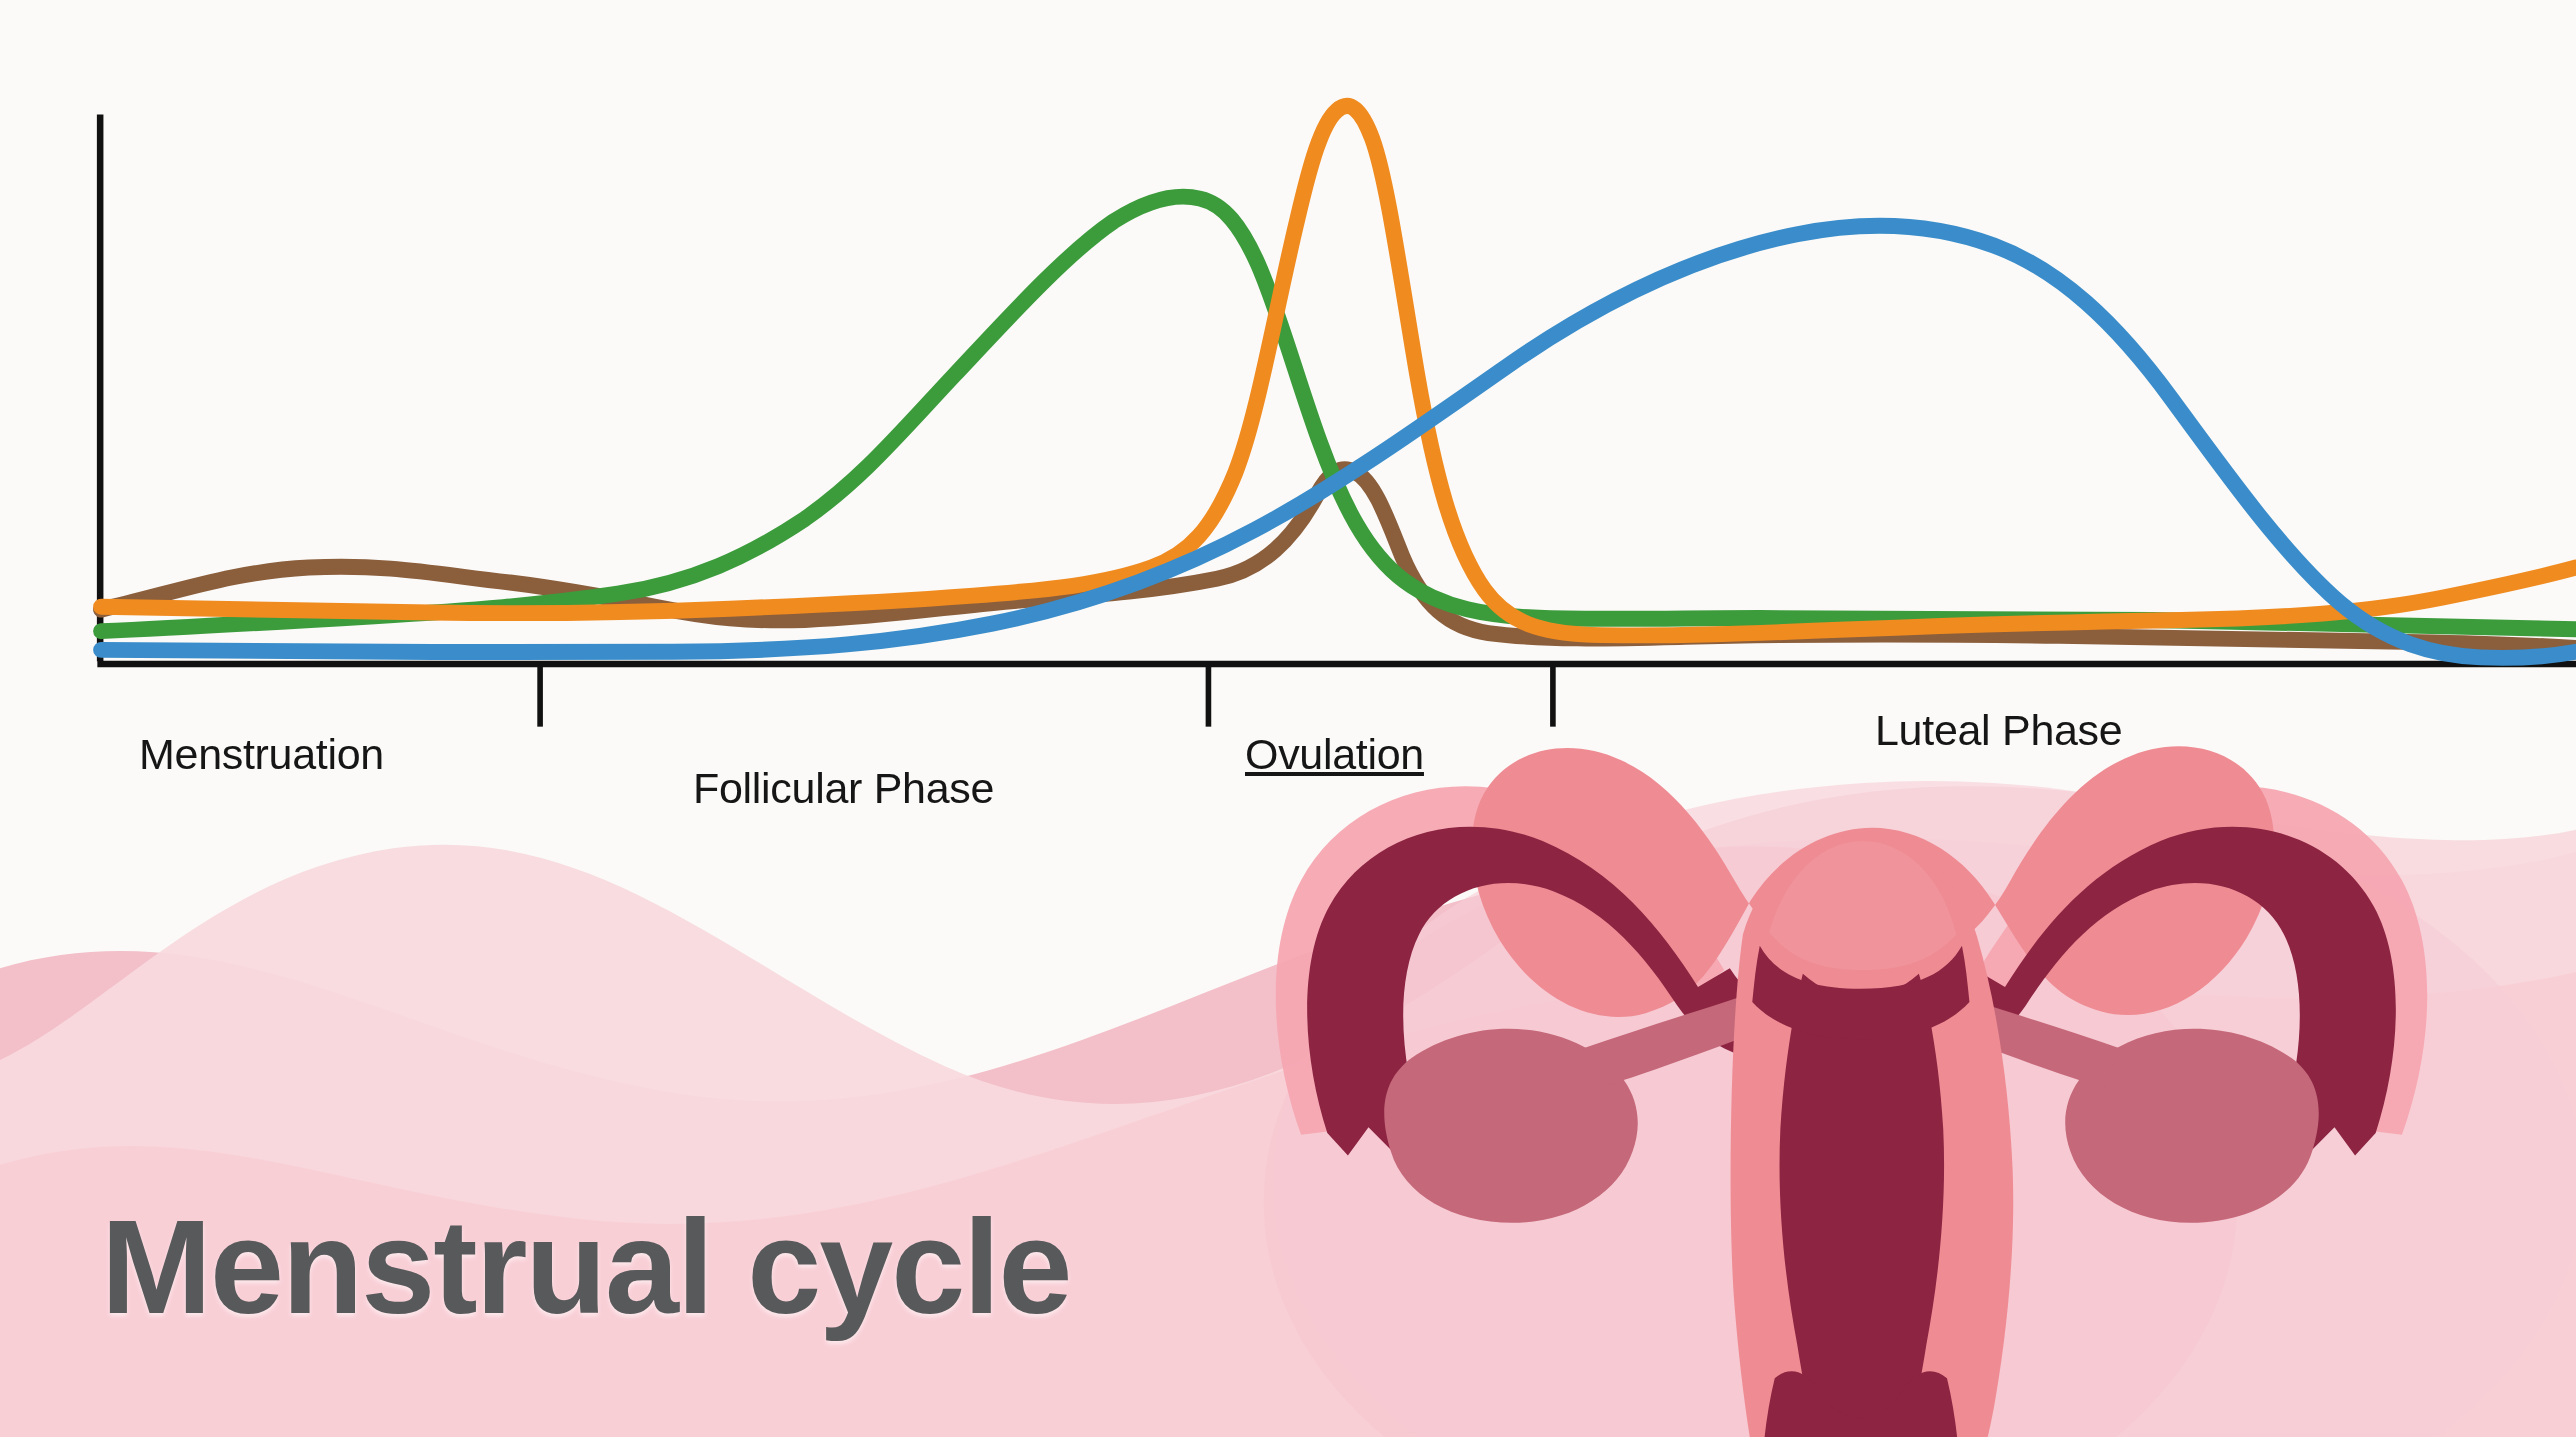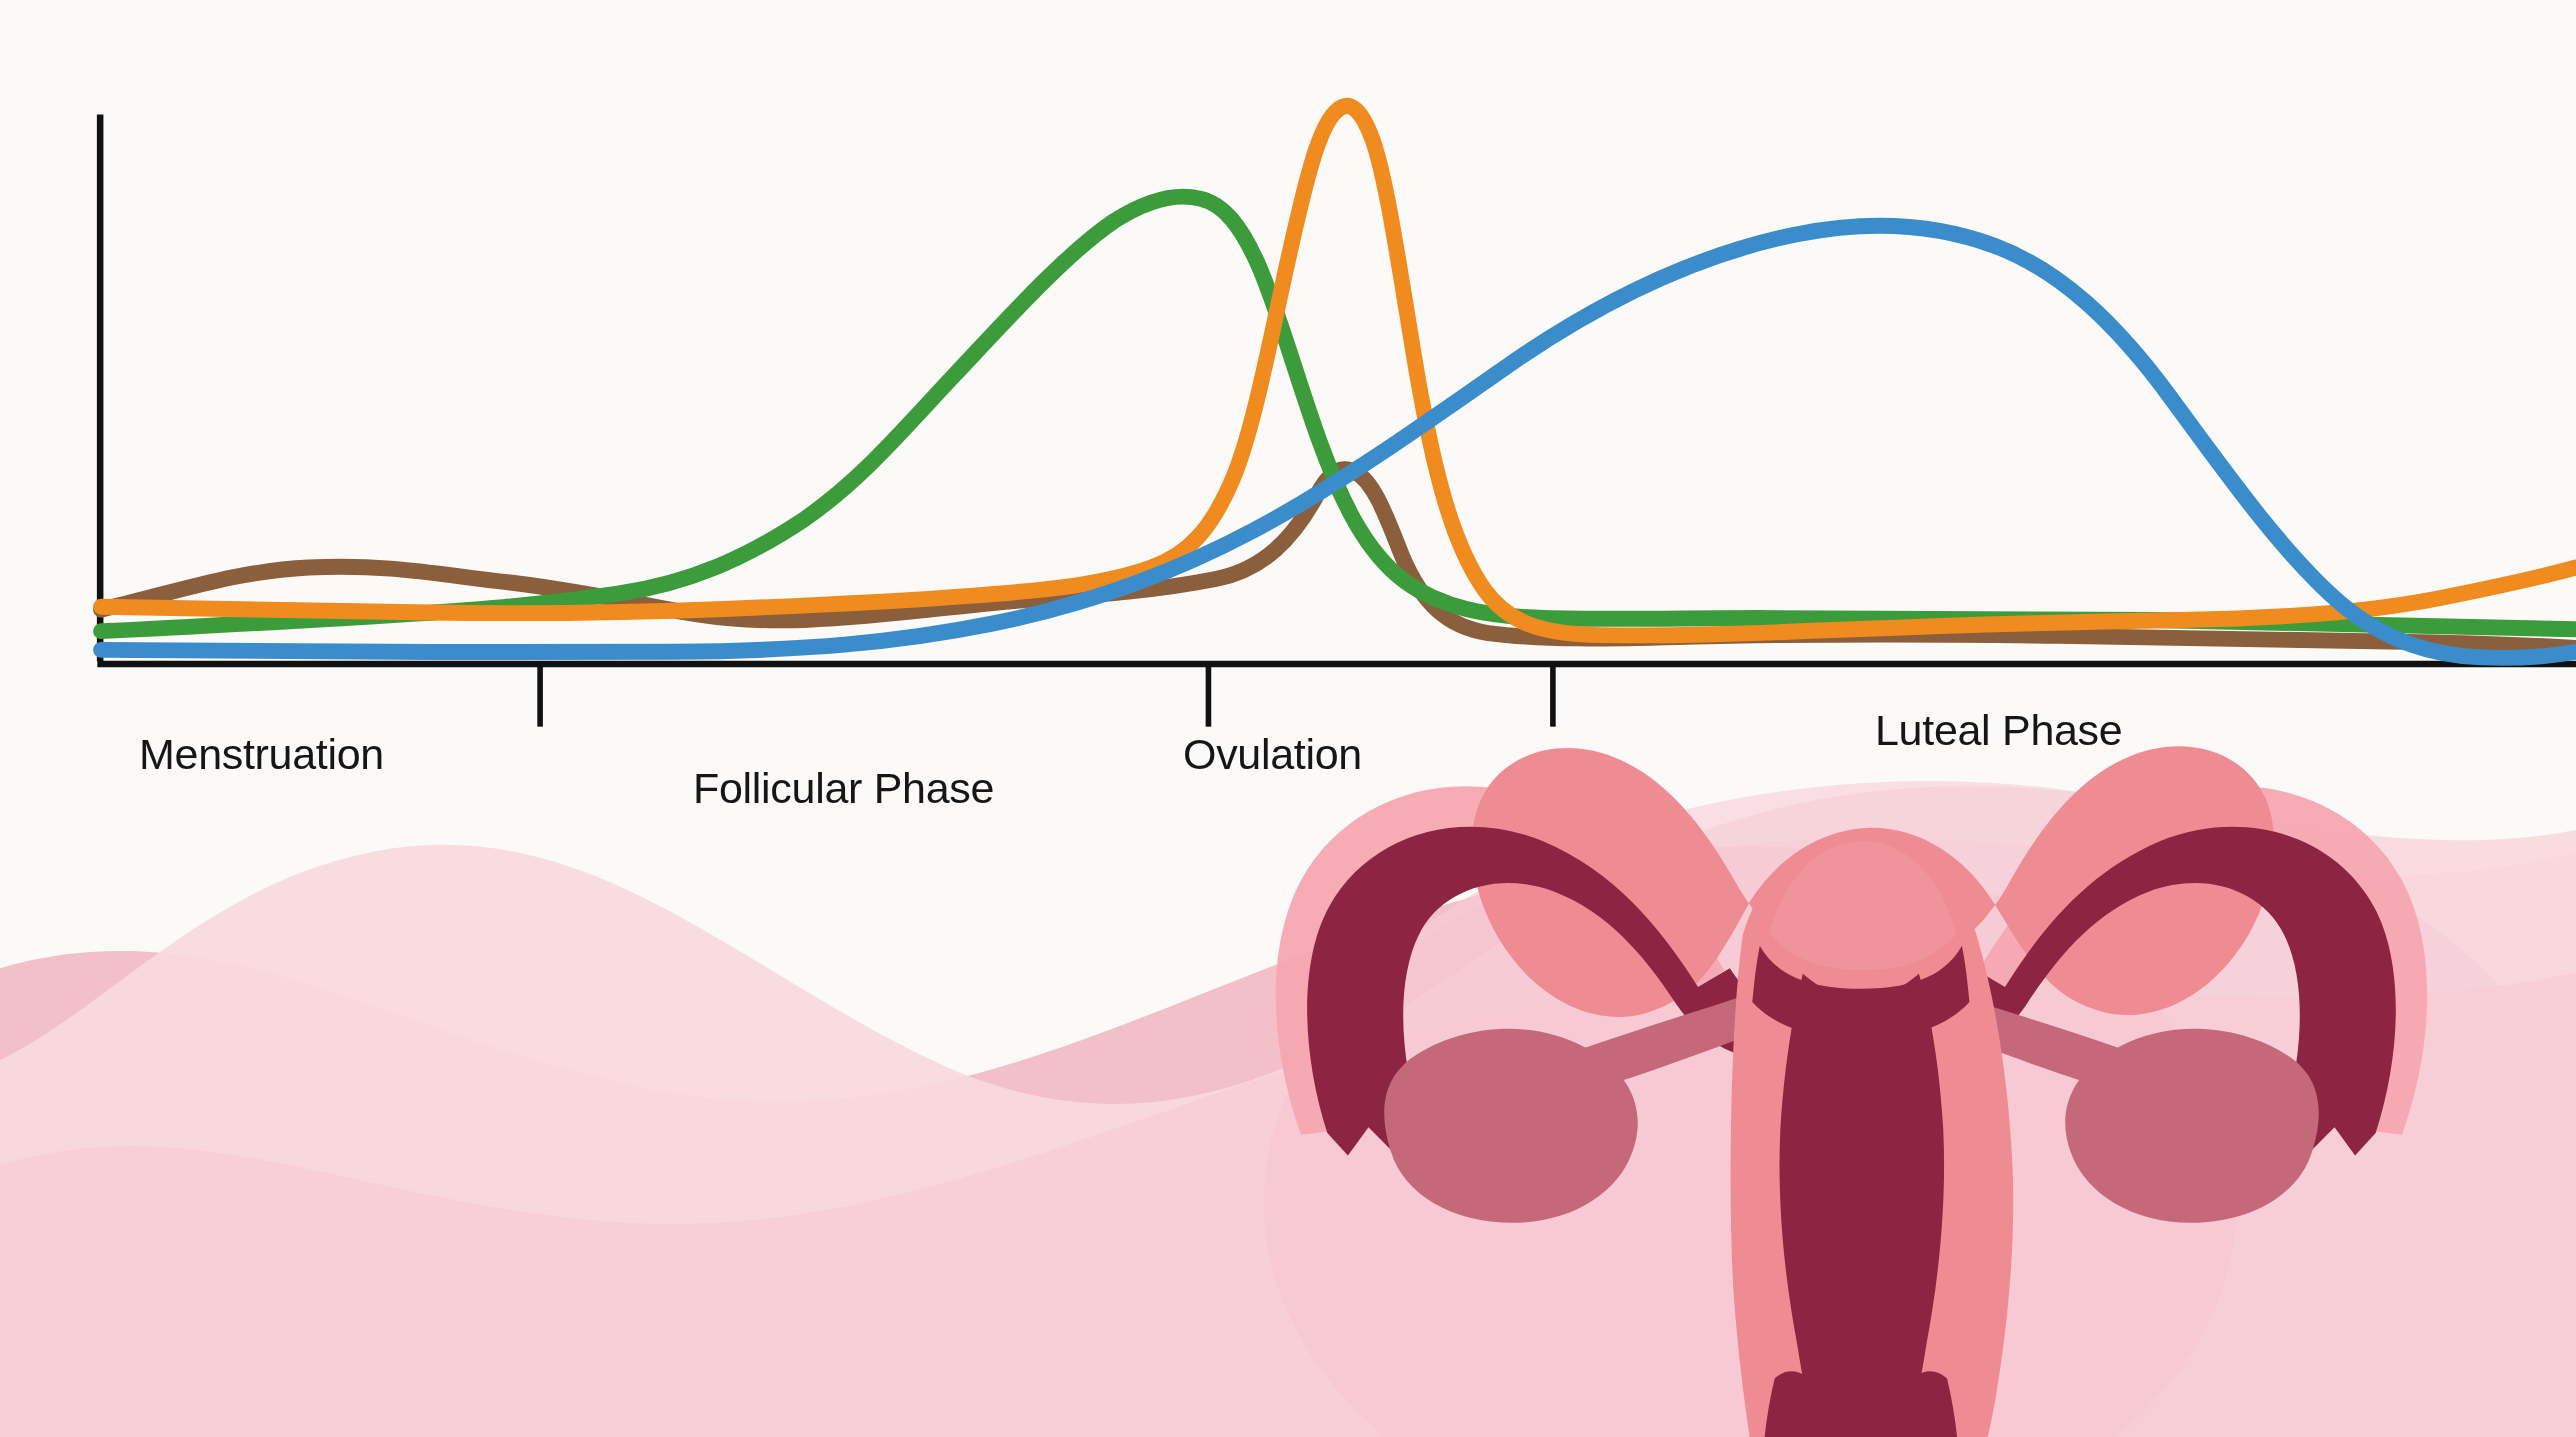--- a/index.html
+++ b/index.html
@@ -268,19 +268,20 @@
              C2200,254 2260,310 2320,392
              C2380,474 2440,558 2500,610
              C2550,652 2600,666 2650,668
              C2700,670 2730,666 2752,662" fill="none" stroke="#3a8dca" stroke-width="17" stroke-linecap="round" stroke-linejoin="round"></path>
   </svg>
 
   <div class="phase-label" style="left:139px; top:698px;">Menstruation</div>
 
   <div class="phase-label" style="left:693px; top:732px;">Follicular Phase</div>
 
-  <div class="phase-label" style="left:1183px; top:698px;">Ovulation</div>
+  <div class="phase-label" style="left:1245px; top:698px;text-decoration:underline;">Ovulation</div>
 
   <div class="phase-label" style="left:1875px; top:674px;">Luteal Phase</div>
 
+  <div id="title">Menstrual cycle</div>
 
 </div>
 
 
 </body></html>

